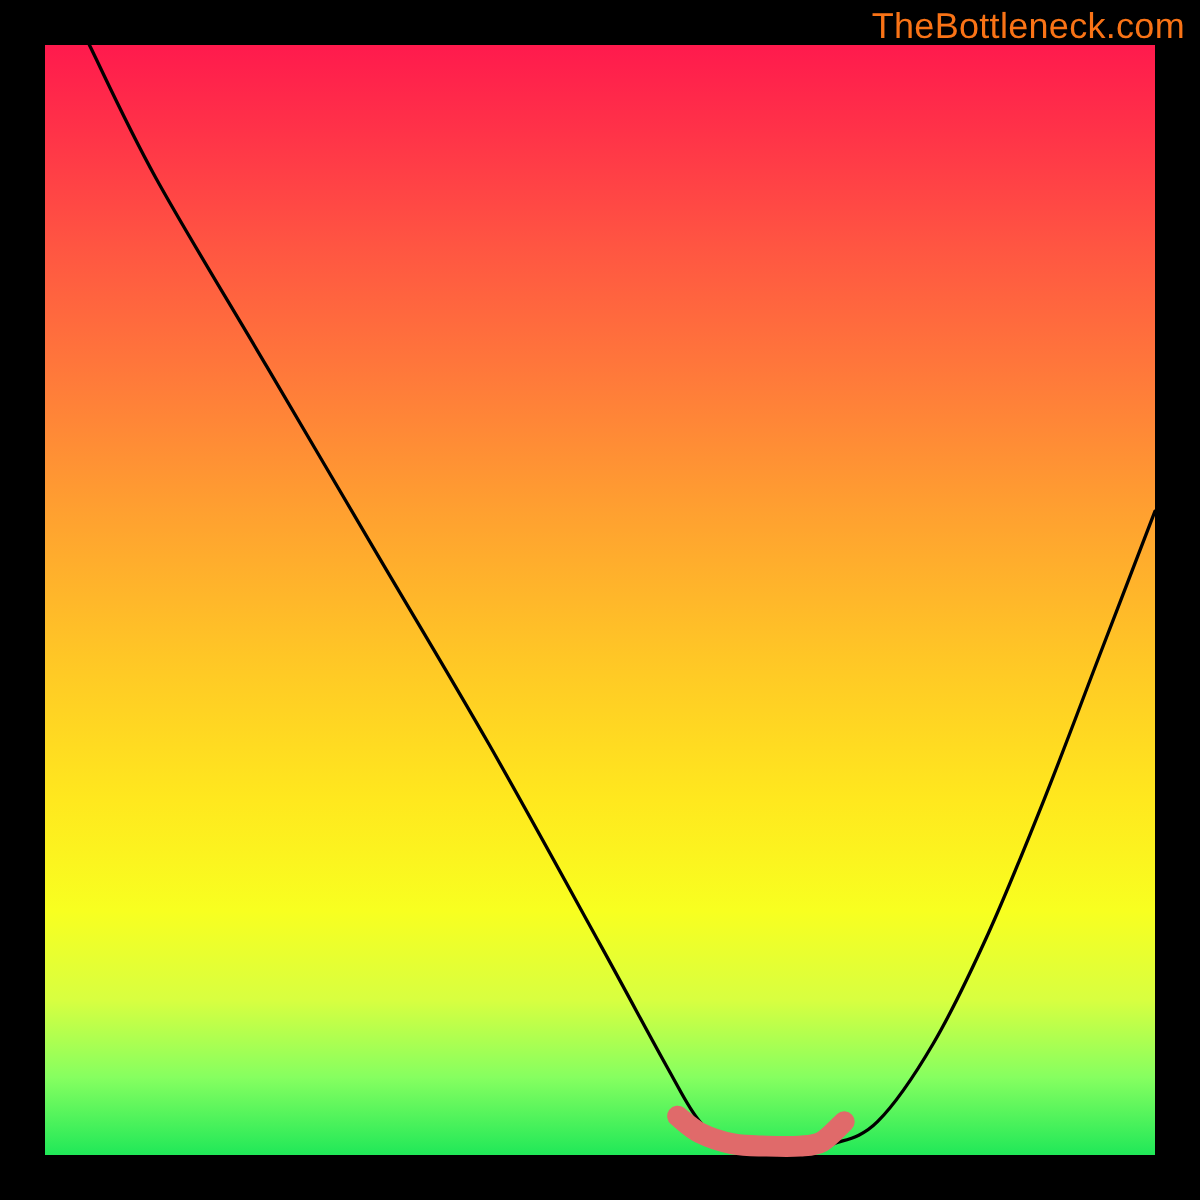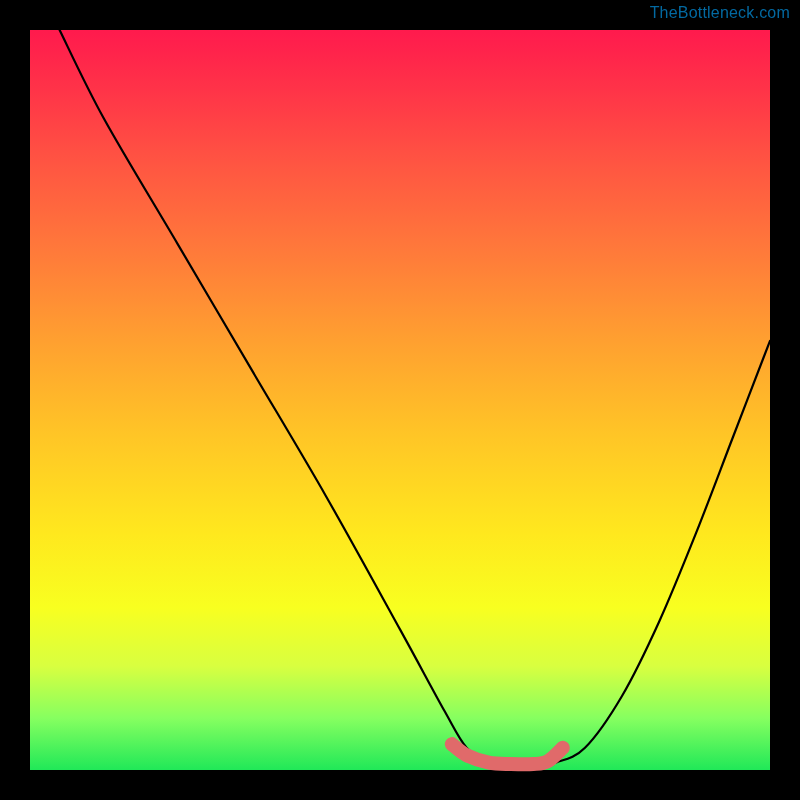--- a/index.html
+++ b/index.html
@@ -35,23 +35,23 @@
       #ffe81e 68%,
       #f8ff20 78%,
       #d8ff40 86%,
       #86ff60 93%,
       #20e858 100%);
   }
   .watermark {
     position: absolute;
     top: 4px;
     right: 10px;
-    color: #0369a1;
+    color: #f97316;
     font-family: Arial, Helvetica, sans-serif;
-    font-size: 16px;
+    font-size: 24px;
     letter-spacing: 0.2px;
   }
   svg.curve {
     position: absolute;
     top: 0;
     left: 0;
     width: 740px;
     height: 740px;
     overflow: visible;
   }

